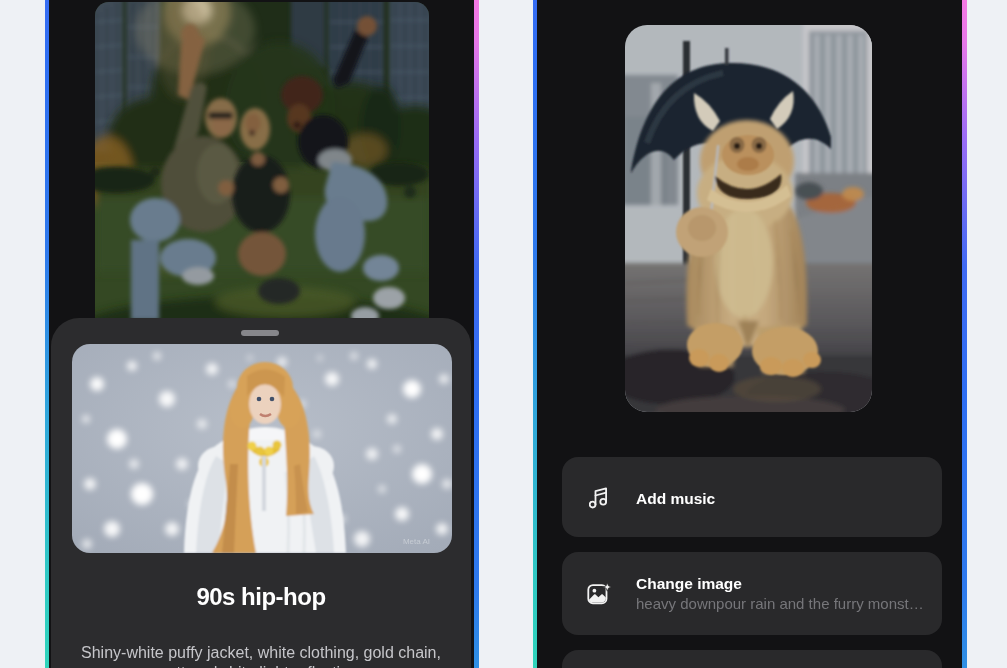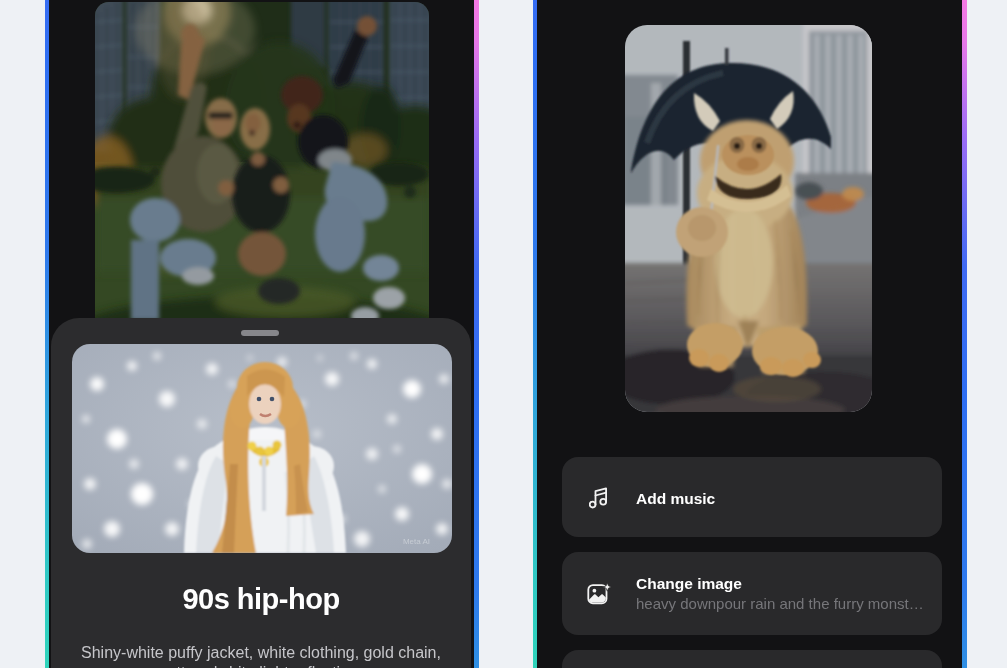--- a/index.html
+++ b/index.html
@@ -8,21 +8,21 @@
     background:linear-gradient(218deg,#ff7adf 0%,#e678e8 7%,#9a6cf5 16%,#3f6af2 28%,#2e6ef2 40%,#2e79ec 58%,#2fa8da 74%,#2fc8c4 88%,#30d8b8 100%);
     padding:4.5px; }
   .p1 { left:44.5px; }
   .p2 { left:532.5px; }
   .inner { position:relative; width:100%; height:100%; background:#121214; overflow:hidden; }
   
   .photo1 { position:absolute; left:46px; top:27.5px; width:334px; height:330px; border-radius:14px; overflow:hidden; }
   .sheet { position:absolute; left:2px; top:343.5px; width:420px; height:385px; background:#2c2c2e; border-radius:28px 28px 0 0; }
   .handle { position:absolute; left:190px; top:11.5px; width:38px; height:6px; border-radius:3px; background:#87878b; }
   .card1 { position:absolute; left:21px; top:26px; width:380px; height:209px; border-radius:18px; overflow:hidden; }
-  .title { position:absolute; top:265px; width:100%; text-align:center; color:#fff; font-size:29px; font-weight:bold; letter-spacing:-0.5px; }
+  .title { position:absolute; top:265px; width:100%; text-align:center; color:#fff; font-size:24px; font-weight:bold; letter-spacing:-0.5px; }
   .sub { position:absolute; top:300px; width:100%; text-align:center; color:#c6c6ca; font-size:16px; line-height:20px;margin-top:25px; }
   
   .photo2 { position:absolute; left:88px; top:50.5px; width:247px; height:387px; border-radius:22px; overflow:hidden; }
   .rcard { position:absolute; left:25px; width:380px; background:#29292b; border-radius:16px; }
   .rc1 { top:482.5px; height:80px; }
   .rc2 { top:577px; height:83px; }
   .rc3 { top:675px; height:60px; }
   .rlabel { position:absolute; left:74px; color:#fff; font-size:15.5px; font-weight:bold; line-height:18px; }
   .rsub { position:absolute; left:74px; color:#76767a; font-size:15px; line-height:18px; }
   .ricon { position:absolute; }

